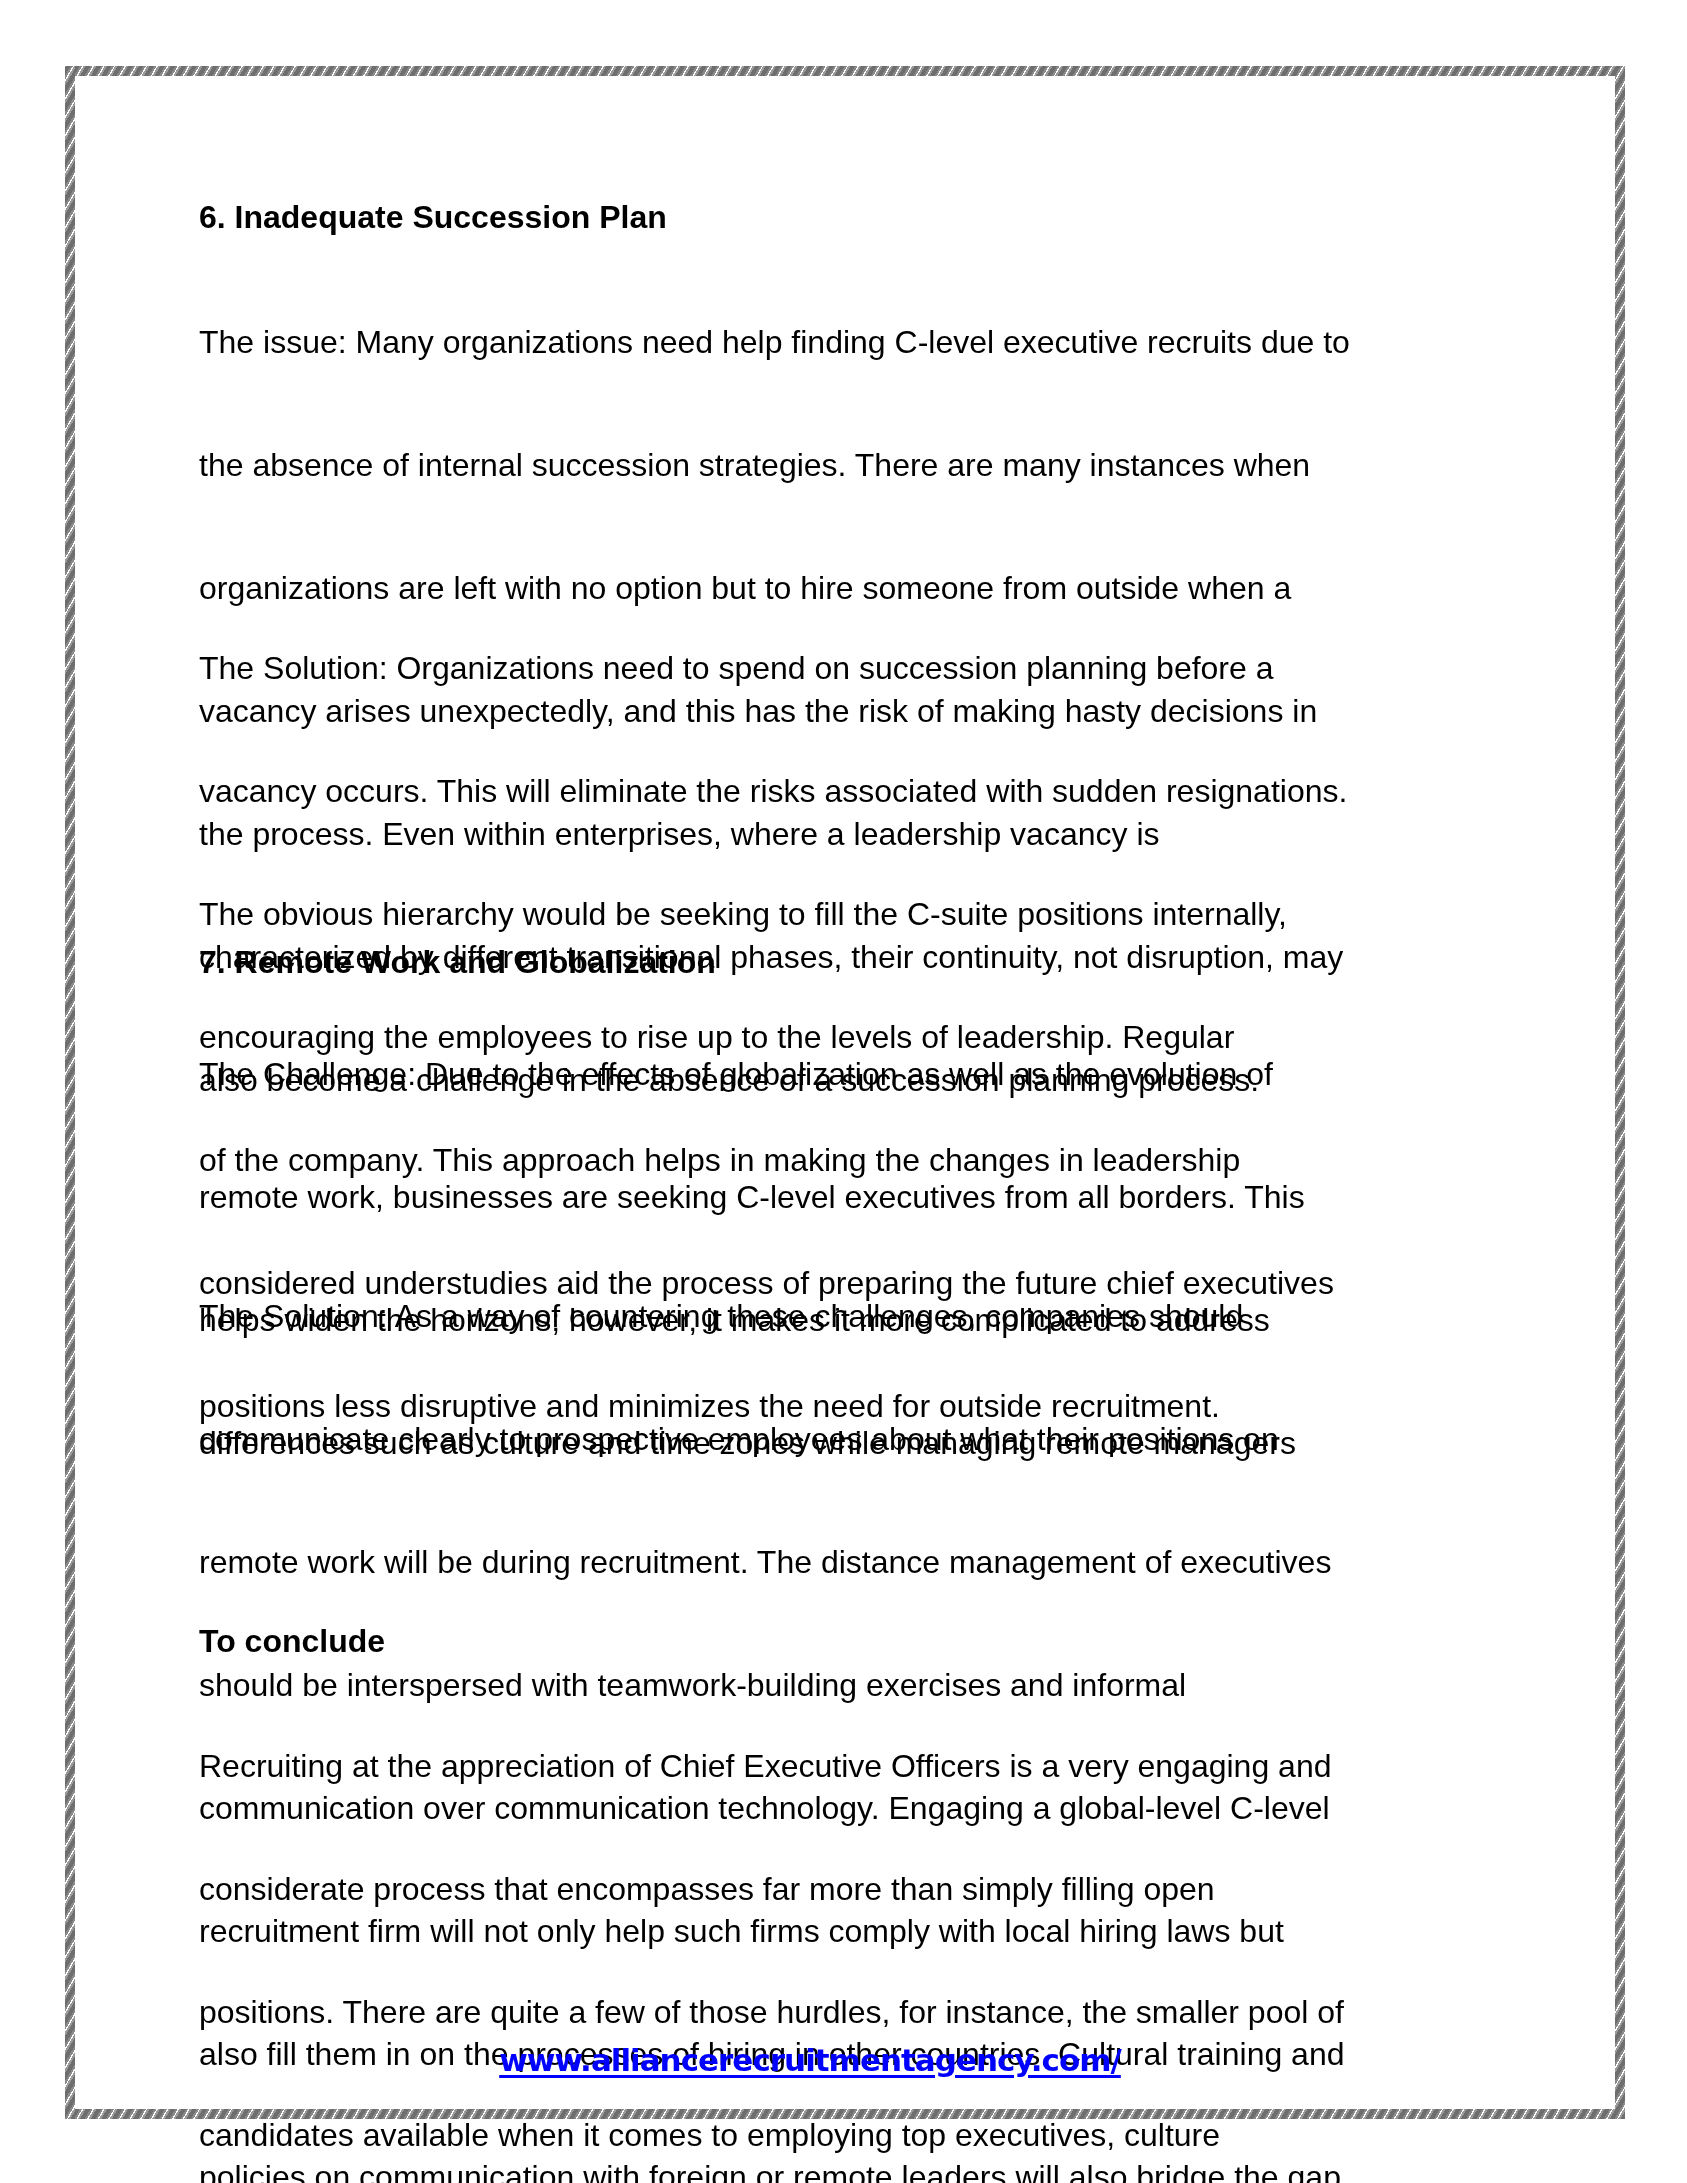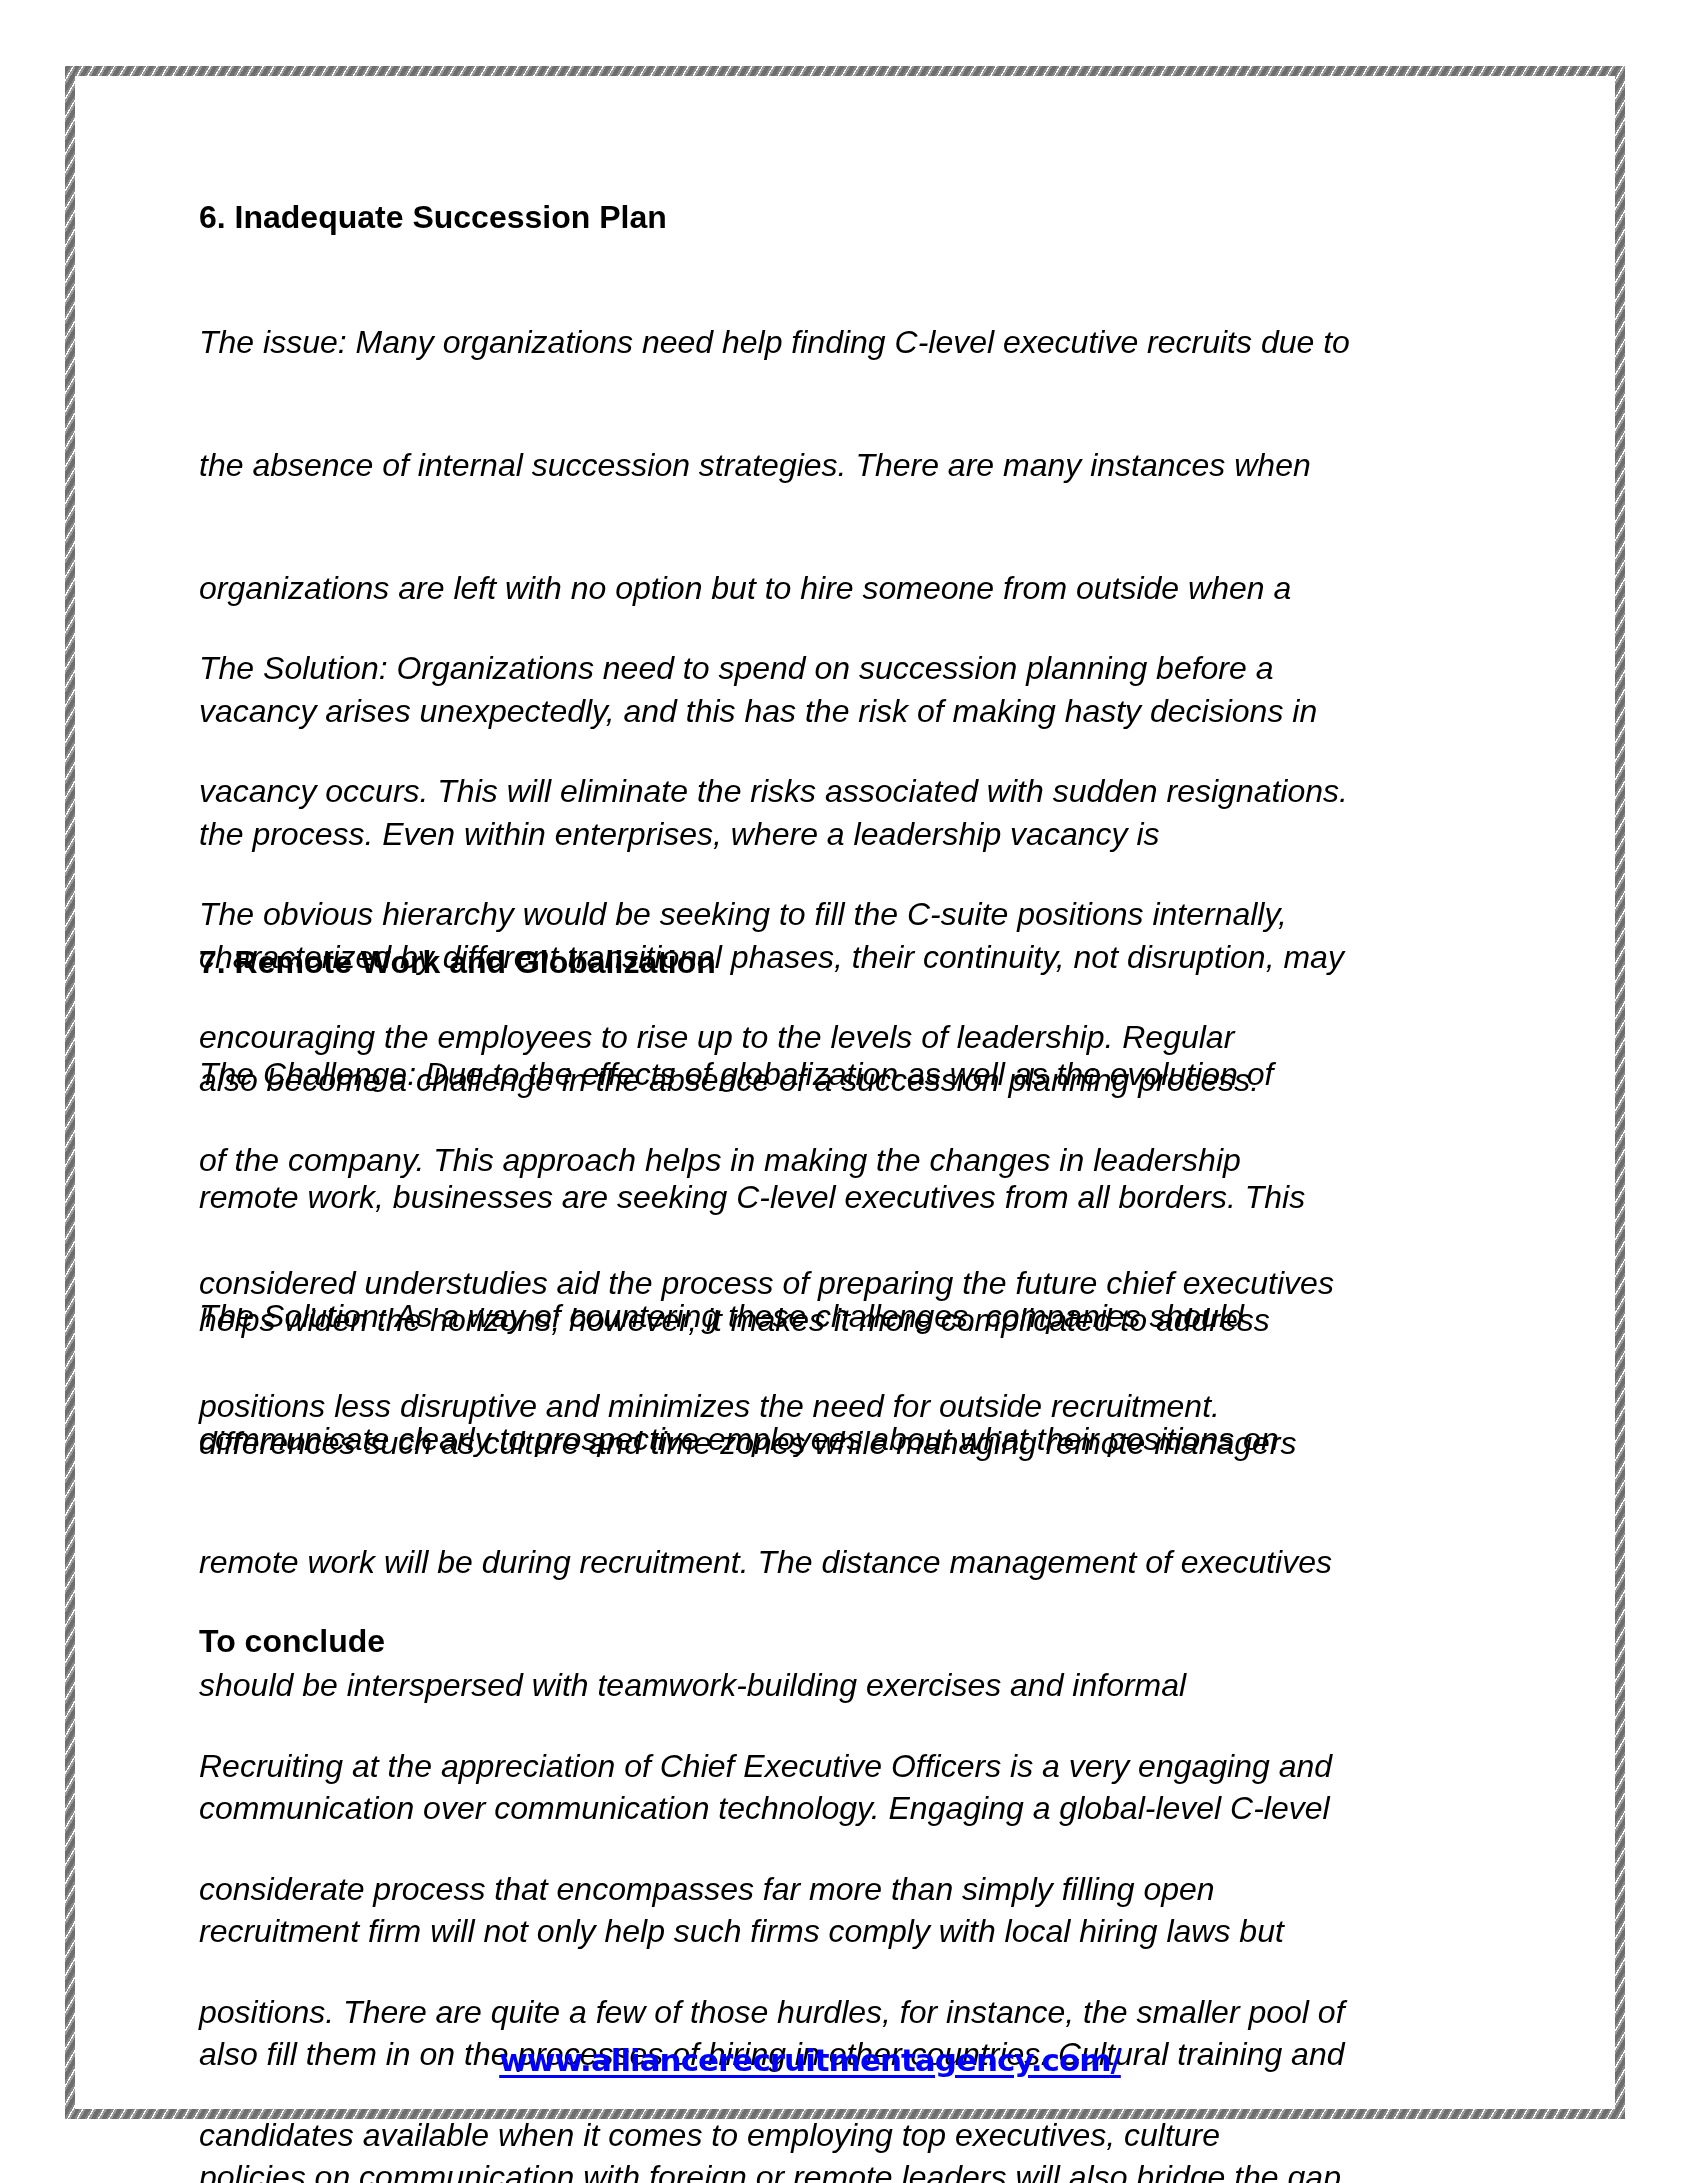--- a/index.html
+++ b/index.html
@@ -44,21 +44,20 @@
   }
   .heading {
     font-weight: bold;
     font-size: 32px;
     line-height: 41px;
     text-align: center;
   }
   .para {
     font-size: 32px;
     line-height: 41px;
-    font-style: italic;
   }
   .line {
     display: block;
     height: 41px;
   }
   .footer-link {
     position: absolute;
     left: 0;
     width: 1620px;
     top: 2040px;

